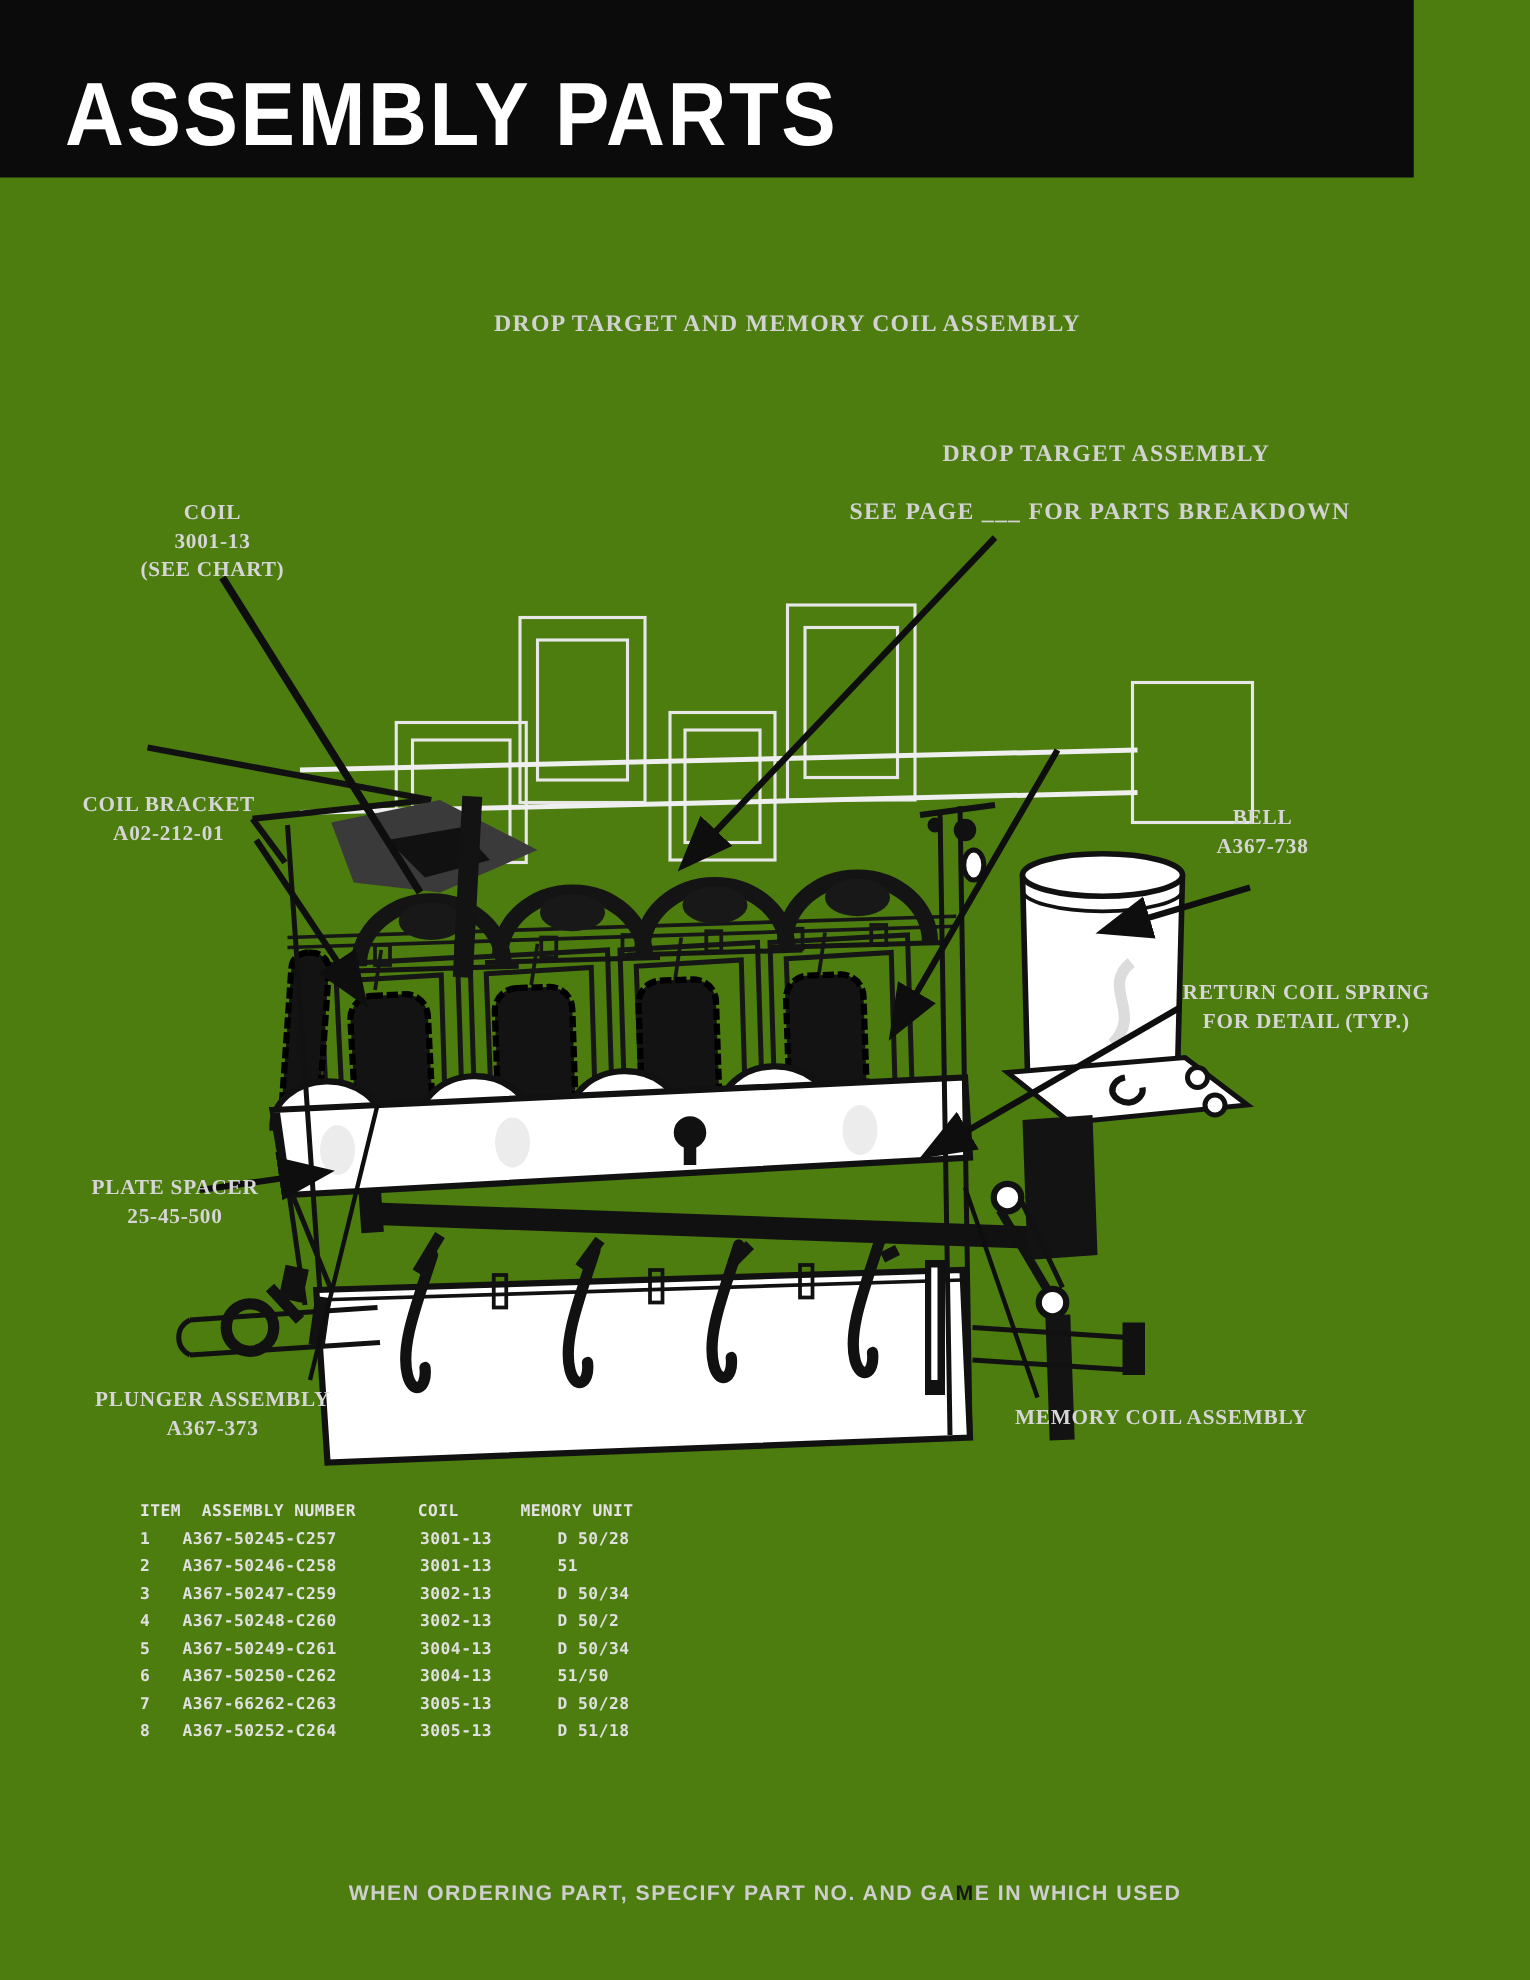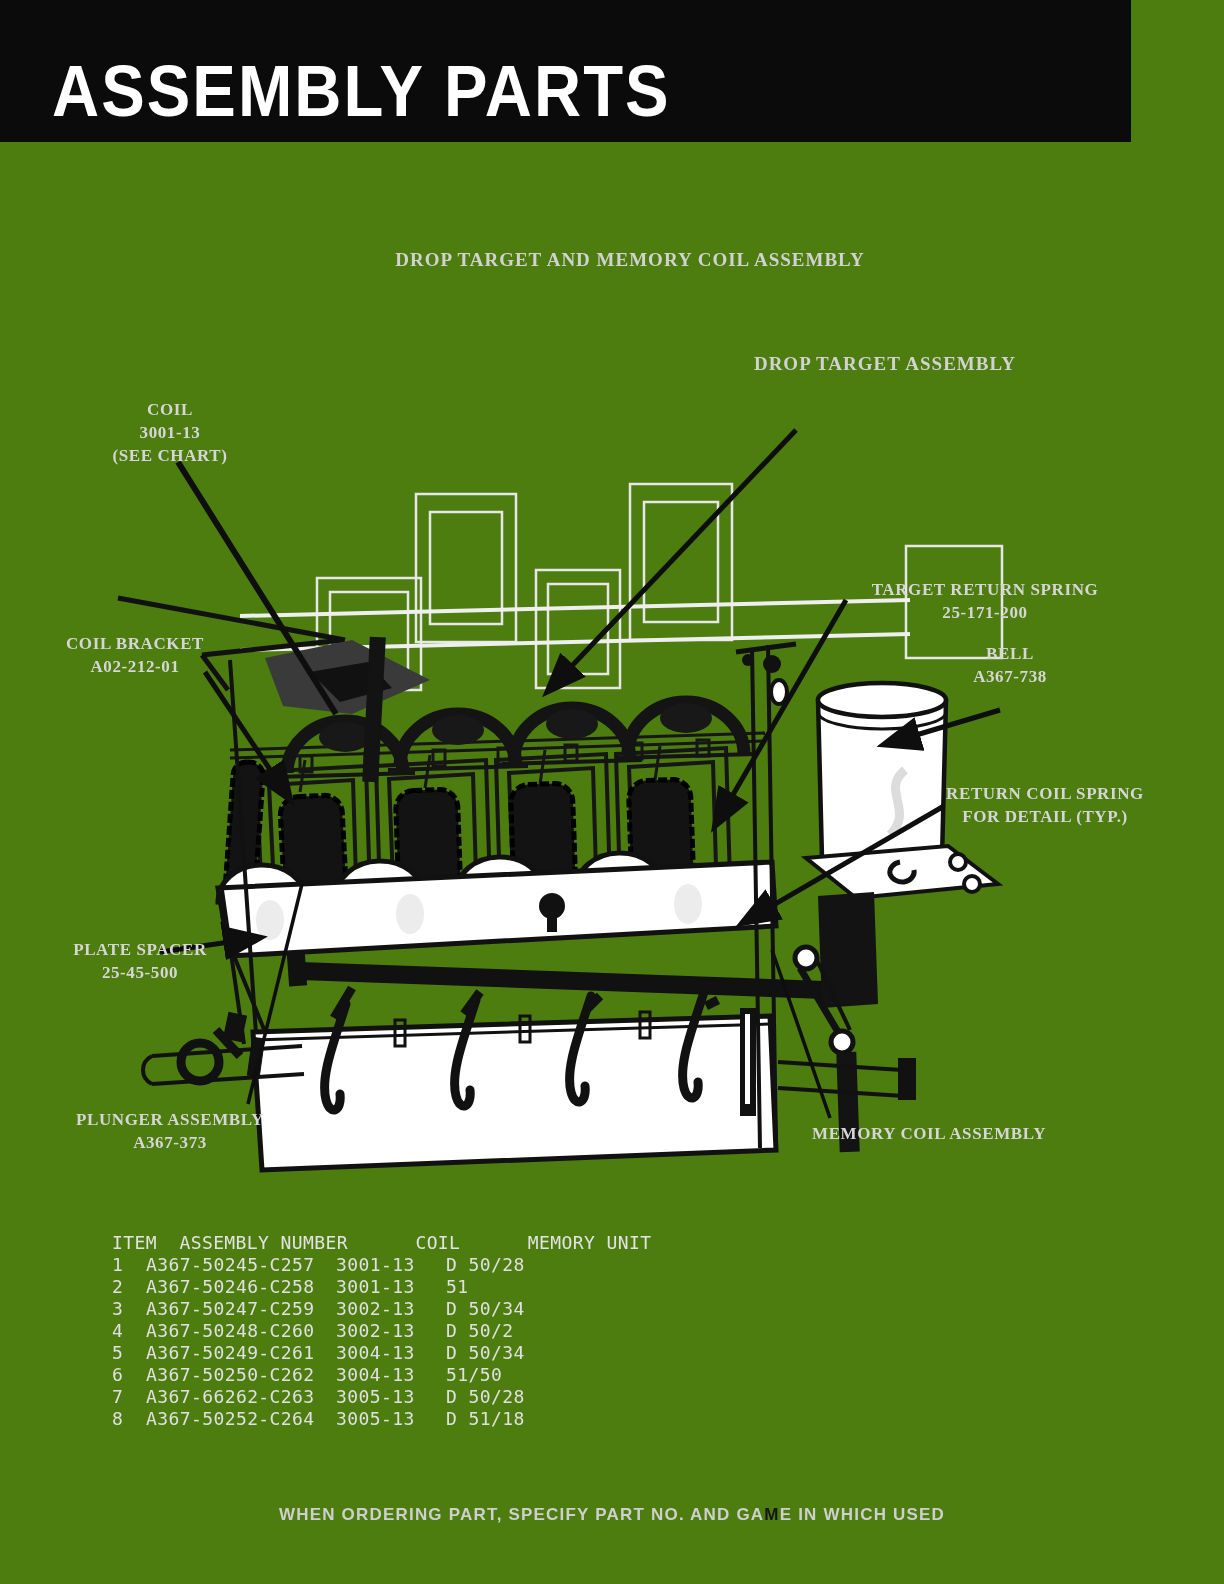--- a/index.html
+++ b/index.html
@@ -8,23 +8,23 @@
   
   .banner{position:absolute;left:0;top:0;width:1131px;height:142px;background:#0b0b0b;}
   .banner h1{position:absolute;left:52px;top:50px;margin:0;color:#ffffff;
              font-size:64px;font-weight:700;letter-spacing:2px;
              transform:scale(1.02,1.12);transform-origin:left top;white-space:nowrap;}
   
   .lab{position:absolute;color:#d6d6d6;font-weight:700;text-align:center;
        font-size:17px;line-height:23px;letter-spacing:.6px;white-space:nowrap;font-family:Liberation Serif, serif;}
   .lab.big{font-size:19px;letter-spacing:1px;color:#d2d2d2;}
   
-  .ptable{position:absolute;left:112px;top:1232px;width:520px;color:#e0e0e0;
-          font-family:"DejaVu Sans Mono", monospace;font-size:18px;line-height:22px;
-          font-weight:400;letter-spacing:.4px;}
+  .ptable{position:absolute;left:112px;top:1199px;width:520px;color:#e0e0e0;
+          font-family:"DejaVu Sans Mono", monospace;font-size:13px;line-height:22px;
+          font-weight:700;letter-spacing:.4px;}
   .ptable .hdr{white-space:pre;color:#e3e3e3;}
   .prow{display:flex;white-space:pre;}
   .prow span:nth-child(1){width:34px;}
   .prow span:nth-child(2){width:190px;}
   .prow span:nth-child(3){width:110px;}
   .prow span:nth-child(4){width:150px;}
   
   .footer{position:absolute;left:0;top:1505px;width:1224px;text-align:center;
           font-weight:700;font-size:17px;letter-spacing:1.2px;color:#cfcfcf;white-space:nowrap;}
   .footer .em{color:#161616;}
@@ -208,36 +208,35 @@
 
   <div class="banner">
     <h1>ASSEMBLY PARTS</h1>
   </div>
 
   <div class="lab big" style="left:370px;top:248px;width:520px;">DROP TARGET AND MEMORY COIL ASSEMBLY</div>
 
   <div class="lab big" style="left:685px;top:352px;width:400px;">
     <div>DROP TARGET ASSEMBLY</div>
   </div>
+  <div class="lab big" style="left:655px;top:398px;width:450px;">
+    <div>SEE PAGE ___   FOR PARTS BREAKDOWN</div>
+  </div>
 
   <div class="lab" style="left:75px;top:398px;width:190px;">
     <div>COIL</div>
     <div>3001-13</div>
     <div>(SEE CHART)</div>
   </div>
 
   <div class="lab" style="left:30px;top:632px;width:210px;text-align:center;">
     <div>COIL BRACKET</div>
     <div>A02-212-01</div>
   </div>
 
-  <div class="lab" style="left:835px;top:578px;width:300px;">
-    <div>TARGET RETURN SPRING</div>
-    <div>25-171-200</div>
-  </div>
 
   <div class="lab" style="left:900px;top:642px;width:220px;">
     <div>BELL</div>
     <div>A367-738</div>
   </div>
 
   <div class="lab" style="left:905px;top:782px;width:280px;">
     <div>RETURN COIL SPRING</div>
     <div>FOR DETAIL (TYP.)</div>
   </div>

